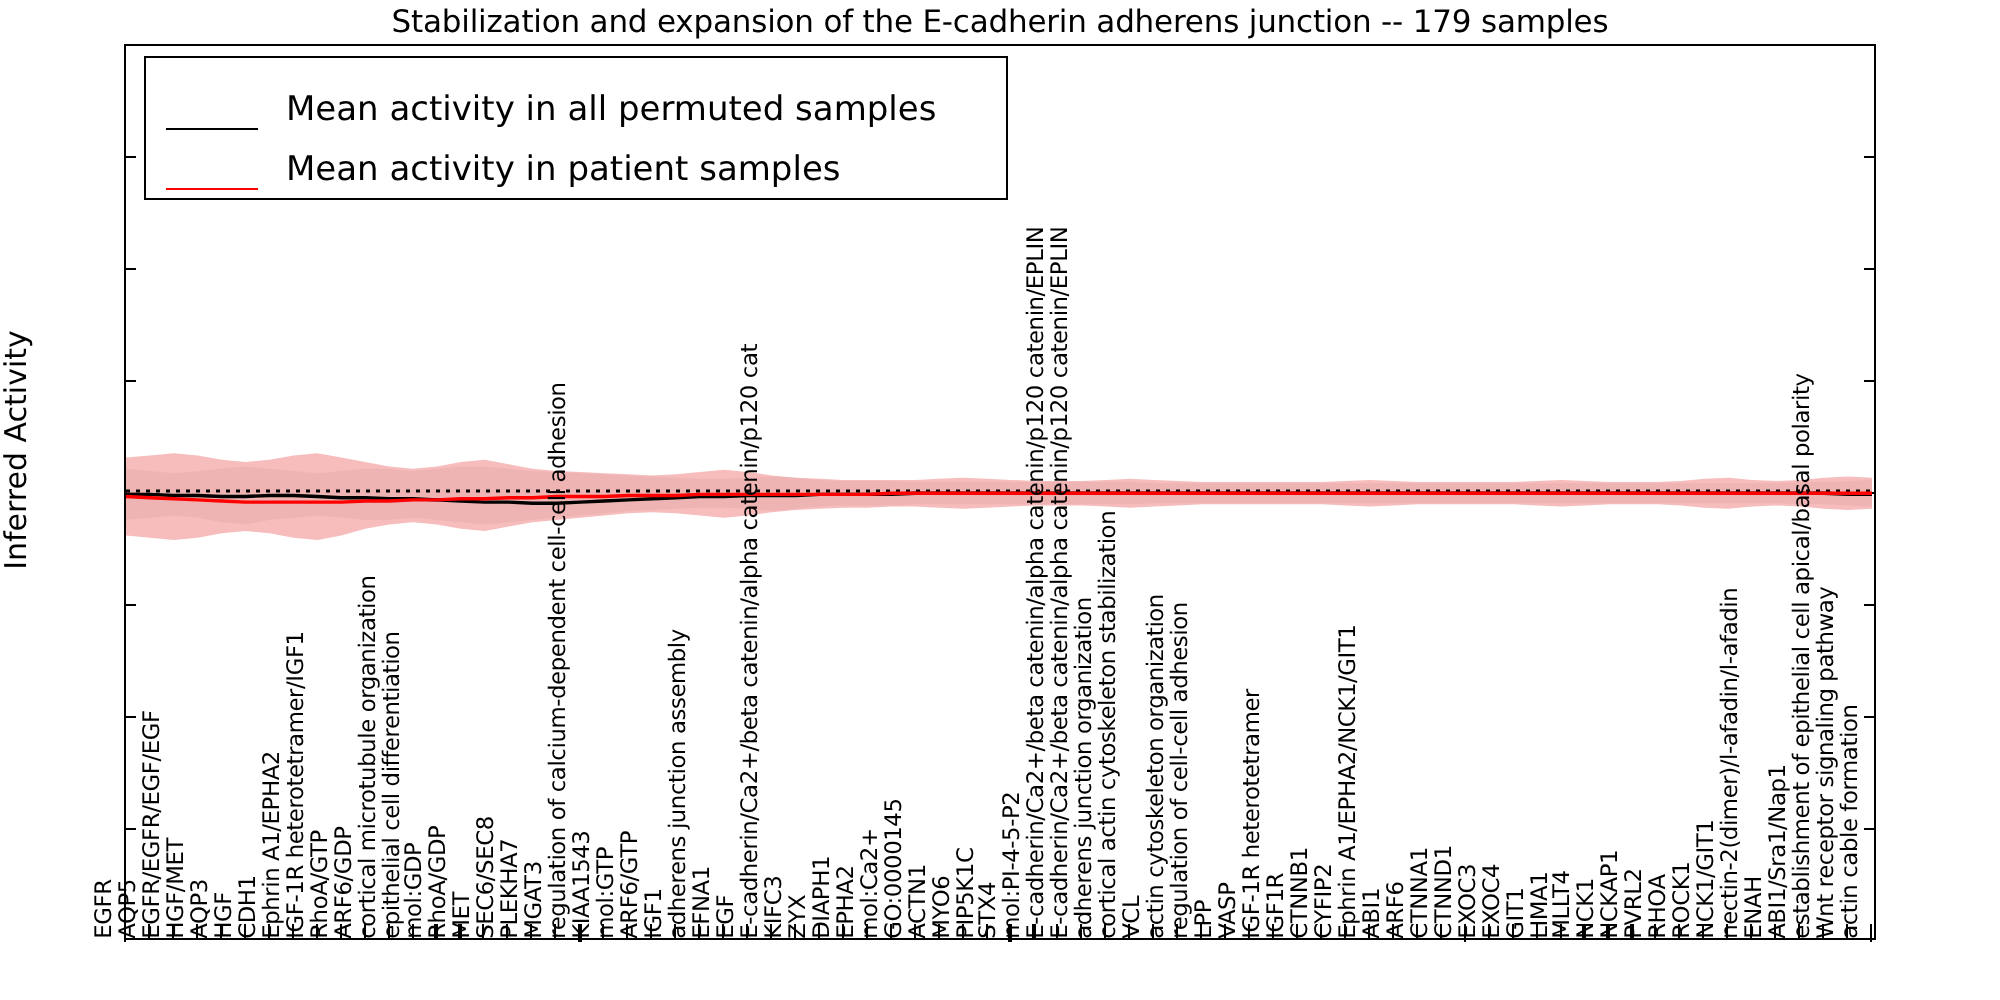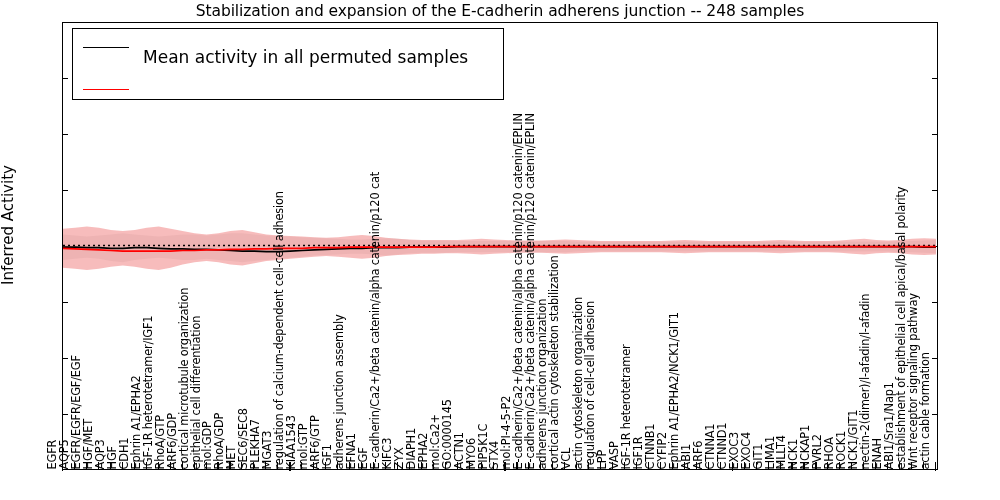--- a/index.html
+++ b/index.html
@@ -36,31 +36,31 @@
 
   
   #datawrap{position:absolute;left:63px;top:23px;width:873px;height:445px;
             overflow:hidden;}
   #data{display:block;width:873px;height:445px;}
 
   
   #legend{position:absolute;left:72px;top:28px;width:432px;height:72px;
           border:1.5px solid #000;background:#fff;box-sizing:border-box;
           padding:6px 10px 0 10px;}
-  .lgrow{display:flex;align-items:flex-start;height:30px;margin-top:12px;}
+  .lgrow{display:flex;align-items:flex-end;height:30px;}
   .lgline{width:46px;height:0;border-top:1.6px solid #000;margin-right:14px;}
   .lgline.red{border-top-color:#ff0000;}
   .lgtxt{font-size:17px;}
 </style>
 </head>
 <body>
 
 <div id="fig">
 
-  <div id="title">Stabilization and expansion of the E-cadherin adherens junction -- 248 samples</div>
+  <div id="title">Stabilization and expansion of the E-cadherin adherens junction -- 179 samples</div>
 
   <div id="ylabel">Inferred Activity</div>
 
   <div id="plot"></div>
 
   <div id="yticks-layer">
       <div class="ytickmark" style="top: 414px;"></div>
       <div class="ytickmarkR" style="top: 414px;"></div>
       <div class="ytickmark" style="top: 358px;"></div>
       <div class="ytickmarkR" style="top: 358px;"></div>
@@ -250,16 +250,17 @@
       <div class="xlab" style="left: 869px; bottom: 31px;">actin cable formation</div>
     </div>
 
   <div id="legend">
     <div class="lgrow">
       <span class="lgline"></span>
       <span class="lgtxt">Mean activity in all permuted samples</span>
     </div>
     <div class="lgrow">
       <span class="lgline red"></span>
+      <span class="lgtxt">Mean activity in patient samples</span>
     </div>
   </div>
 
 </div>
 
 </body></html>

